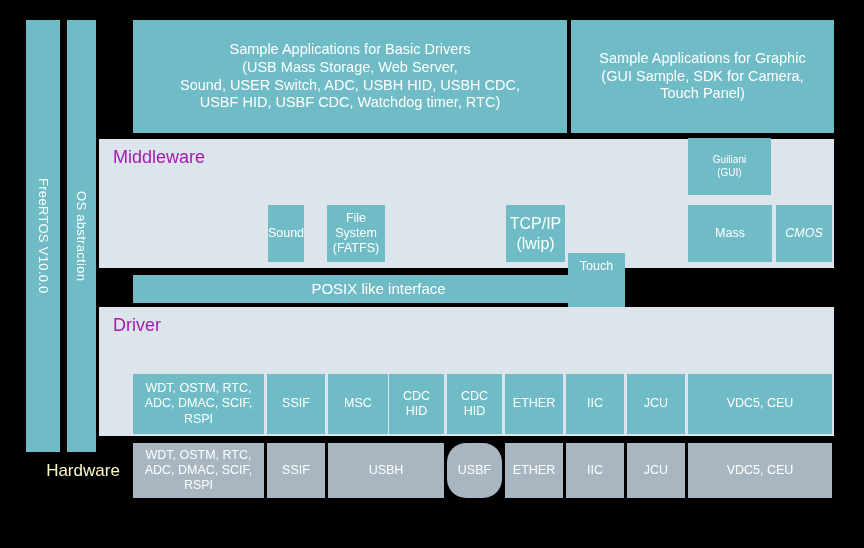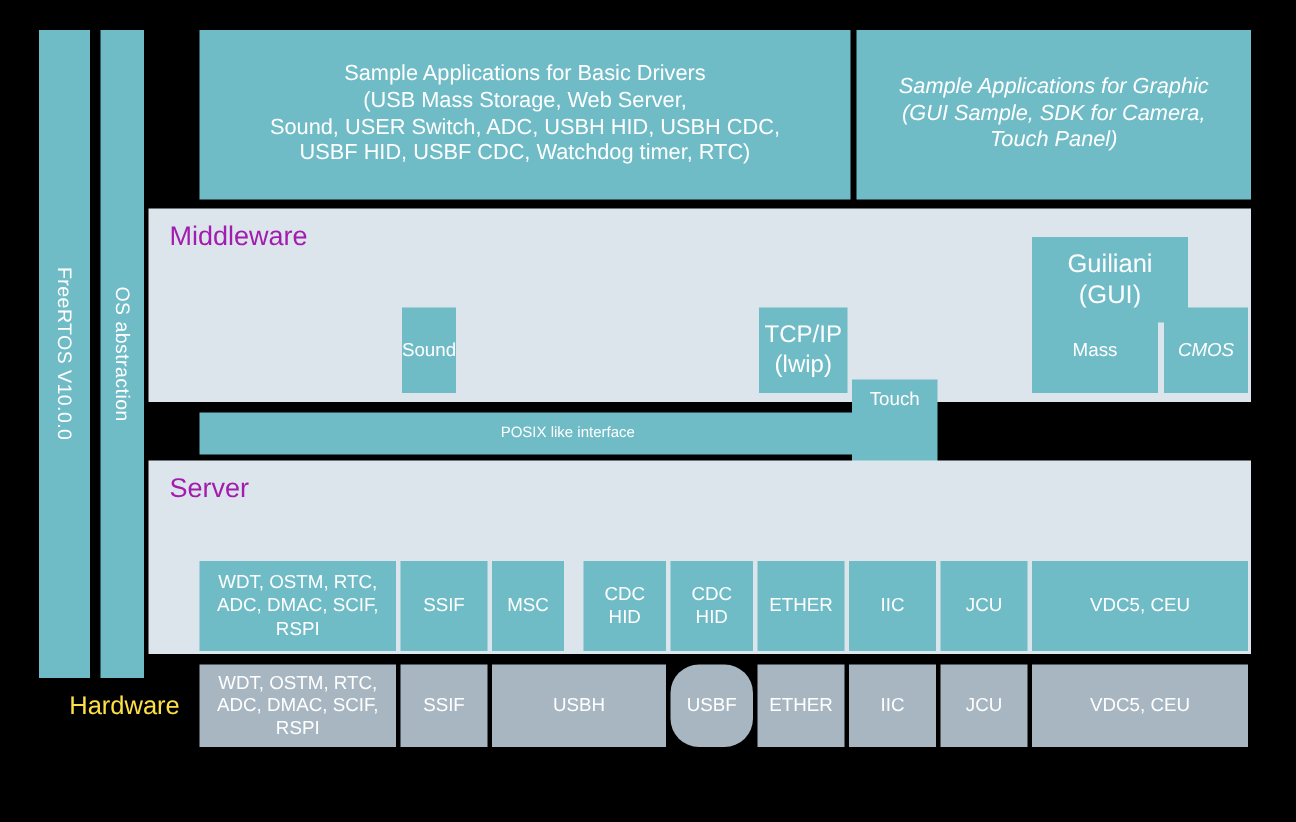--- a/index.html
+++ b/index.html
@@ -62,69 +62,68 @@
   #os-abstraction-bar { left: 67px; top: 20px; width: 29px; height: 432px; font-size: 13px; }
 
   
   #app-basic {
     left: 133px; top: 20px; width: 434px; height: 113px;
     font-size: 14.5px;
   }
   #app-graphic {
     left: 571px; top: 20px; width: 263px; height: 113px;
     font-size: 14.5px;
-    font-style: italic;
   }
 
   
   #middleware-panel { left: 99px; top: 139px; width: 735px; height: 129px; }
   .section-title {
     position: absolute;
     left: 14px;
     top: 8px;
     color: #a21caf;
     font-size: 18px;
   }
 
   
   #mw-sound      { left: 268px; top: 205px; width: 36px;  height: 57px; font-size: 12.5px; }
   #mw-fatfs      { left: 327px; top: 205px; width: 58px;  height: 57px; font-size: 12.5px; }
   #mw-tcpip      { left: 506px; top: 205px; width: 59px;  height: 57px; font-size: 16px; }
   #mw-touch      { left: 568px; top: 205px; width: 57px;  height: 57px; font-size: 12.5px; margin-top: 48px; }
-  #mw-guiliani   { left: 688px; top: 158px; width: 104px;  height: 57px; font-size: 17px; }
+  #mw-guiliani   { left: 688px; top: 138px; width: 83px;  height: 57px; font-size: 10px; }
   #mw-video      { left: 688px; top: 205px; width: 84px;  height: 57px; font-size: 12.5px; }
   #mw-cmos       { left: 776px; top: 205px; width: 56px;  height: 57px; font-size: 12.5px; font-style: italic; }
 
   
   #posix-bar {
     left: 133px; top: 275px; width: 491px; height: 28px;
-    font-size: 10px;
+    font-size: 15px;
   }
 
   
   #driver-panel { left: 99px; top: 307px; width: 735px; height: 129px; }
 
   .drv {
     top: 374px; height: 60px; font-size: 12.5px;
   }
   #drv-wdt   { left: 133px; width: 131px; }
   #drv-ssif  { left: 267px; width: 58px;  }
-  #drv-msc   { left: 328px; width: 48px;  }
+  #drv-msc   { left: 328px; width: 60px;  }
   #drv-cdc1  { left: 389px; width: 55px;  }
   #drv-cdc2  { left: 447px; width: 55px;  }
   #drv-ether { left: 505px; width: 58px;  }
   #drv-iic   { left: 566px; width: 58px;  }
   #drv-jcu   { left: 627px; width: 58px;  }
   #drv-vdc5  { left: 688px; width: 144px; }
 
   
   #hardware-label {
     left: 38px; top: 443px; width: 90px; height: 55px;
     display: flex; align-items: center; justify-content: center;
-    color: #fde047; font-size: 17px;
+    color: #fef9c3; font-size: 17px;
   }
   .hw { top: 443px; height: 55px; font-size: 12.5px; }
   #hw-wdt   { left: 133px; width: 131px; }
   #hw-ssif  { left: 267px; width: 58px;  }
   #hw-usbh  { left: 328px; width: 116px; }
   #hw-usbf  { left: 447px; width: 55px; border-radius: 19px;  }
   #hw-ether { left: 505px; width: 58px;  }
   #hw-iic   { left: 566px; width: 58px;  }
   #hw-jcu   { left: 627px; width: 58px;  }
   #hw-vdc5  { left: 688px; width: 144px; }
@@ -150,34 +149,37 @@
 
   <div class="abs teal multiline" id="app-graphic">Sample Applications for Graphic
 (GUI Sample, SDK for Camera,
 Touch Panel)</div>
 
   <div class="abs panel" id="middleware-panel">
     <div class="section-title">Middleware</div>
   </div>
 
   <div class="abs teal multiline" id="mw-sound">Sound</div>
+  <div class="abs teal multiline" id="mw-fatfs">File
+System
+(FATFS)</div>
   <div class="abs teal multiline" id="mw-tcpip">TCP/IP
 (lwip)</div>
   <div class="abs teal multiline" id="mw-touch">Touch
 Panel
 Utility</div>
   <div class="abs teal multiline" id="mw-guiliani">Guiliani
 (GUI)</div>
   <div class="abs teal multiline" id="mw-video">Mass</div>
   <div class="abs teal multiline" id="mw-cmos">CMOS</div>
 
   <div class="abs teal" id="posix-bar">POSIX like interface</div>
 
   <div class="abs panel" id="driver-panel">
-    <div class="section-title">Server</div>
+    <div class="section-title">Driver</div>
   </div>
 
   <div class="abs teal multiline drv" id="drv-wdt">WDT, OSTM, RTC,
 ADC, DMAC, SCIF,
 RSPI</div>
   <div class="abs teal multiline drv" id="drv-ssif">SSIF</div>
   <div class="abs teal multiline drv" id="drv-msc">MSC</div>
   <div class="abs teal multiline drv" id="drv-cdc1">CDC
 HID</div>
   <div class="abs teal multiline drv" id="drv-cdc2">CDC

